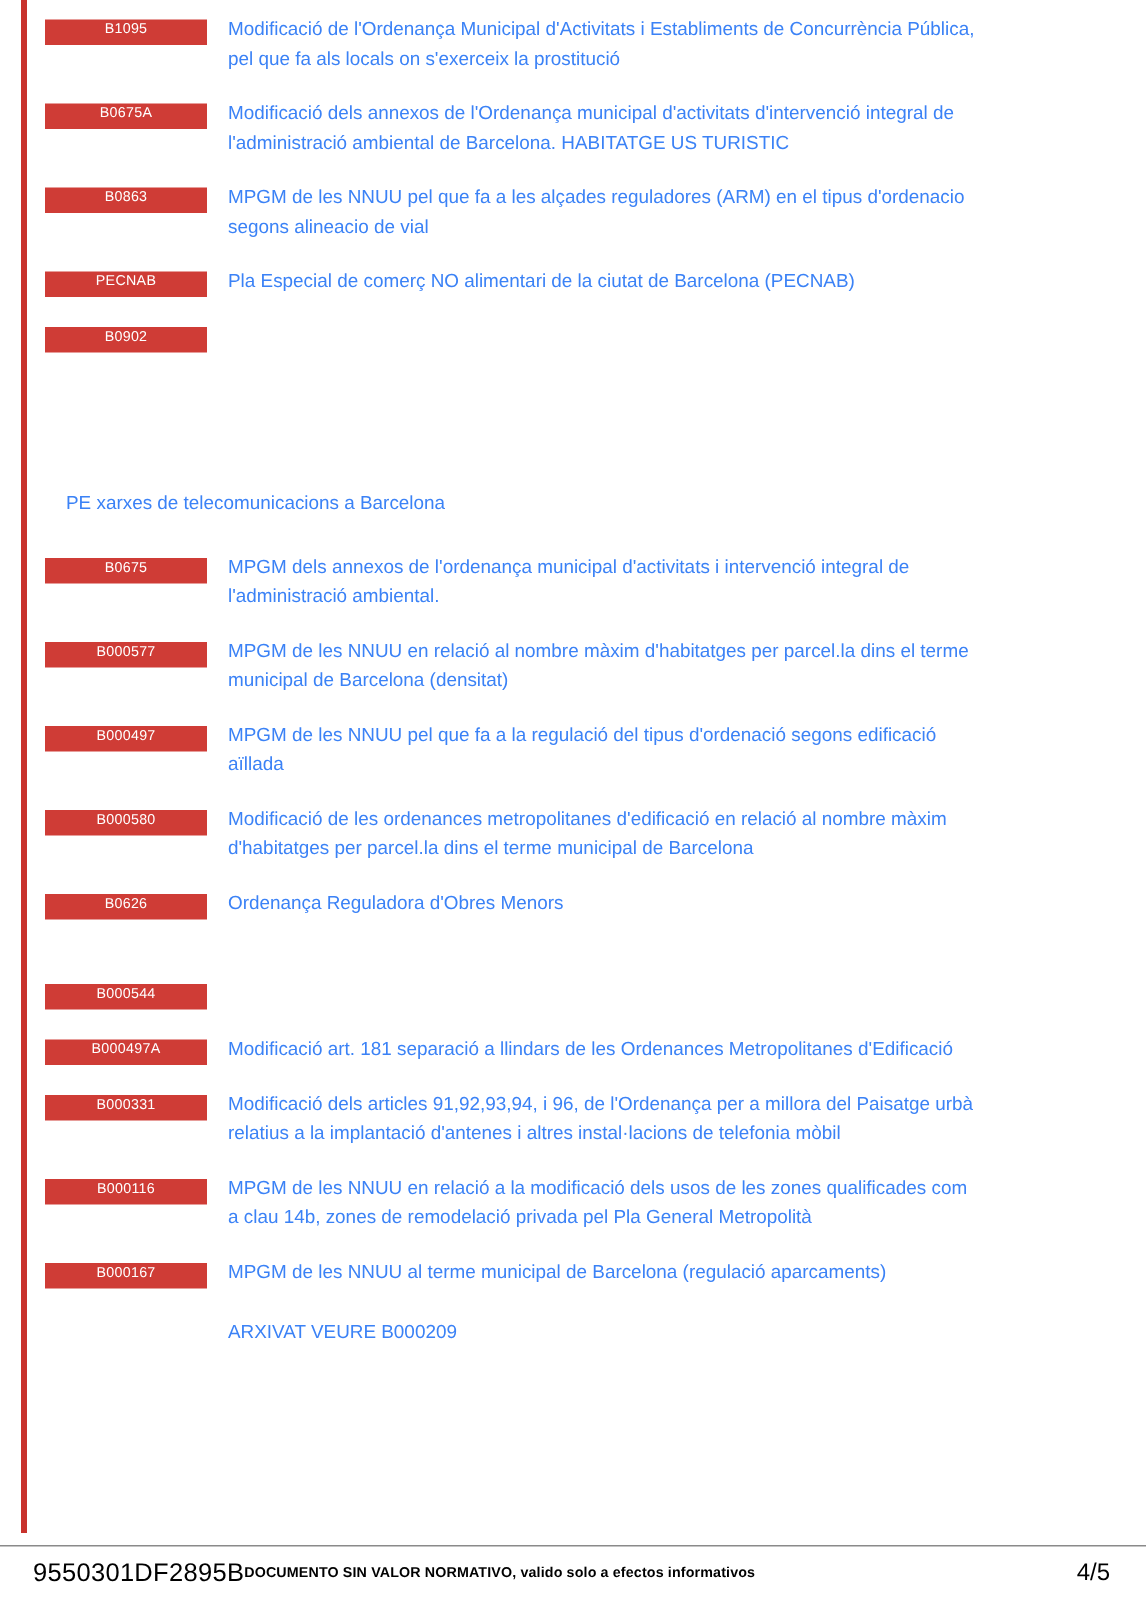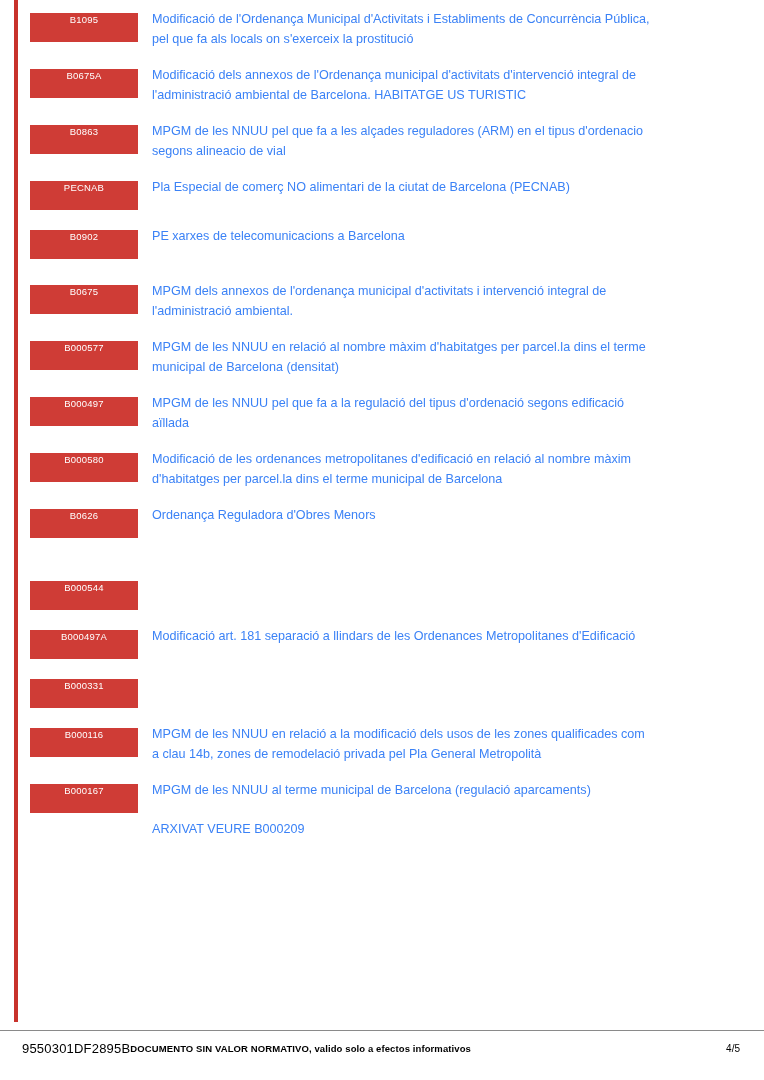--- a/index.html
+++ b/index.html
@@ -43,21 +43,21 @@
     width: 108px;
     flex: 0 0 108px;
     padding-top: 3px;
   }
   .badge {
     display: block;
     background: #cf3c36;
     color: #ffffff;
     font-size: 9.5px;
     line-height: 13px;
-    height: 29px;
+    height: 17px;
     text-align: center;
     letter-spacing: 0.2px;
     font-family: "Liberation Sans", sans-serif;
   }
   .badge.empty {
     background: transparent;
   }
   .text-cell {
     flex: 1 1 auto;
     font-size: 12.6px;
@@ -74,31 +74,31 @@
     height: 36px;
     border-top: 1px solid #8a8a8a;
     padding: 0 24px 0 22px;
     box-sizing: border-box;
     display: flex;
     align-items: center;
     justify-content: space-between;
     font-size: 11px;
   }
   .footer-left {
-    font-size: 13px;
+    font-size: 17px;
     letter-spacing: 0.2px;
   }
   .footer-center {
     font-size: 9.5px;
     font-weight: bold;
     letter-spacing: 0.1px;
     flex: 1 1 auto;
   }
   .footer-right {
-    font-size: 10px;
+    font-size: 16px;
     text-align: center;
   }
 </style>
 </head>
 <body>
 
 <div class="page">
 
   <div class="left-rule"></div>
 
@@ -125,21 +125,21 @@
       <div class="text-cell">MPGM de les NNUU pel que fa a les alçades reguladores (ARM) en el tipus d'ordenacio segons alineacio de vial</div>
     </div>
 
     <div class="row">
       <div class="badge-cell">
         <span class="badge">PECNAB</span>
       </div>
       <div class="text-cell">Pla Especial de comerç NO alimentari de la ciutat de Barcelona (PECNAB)</div>
     </div>
 
-    <div class="row" style="margin-bottom:23px;">
+    <div class="row" style="margin-bottom:23px;flex-direction:column;">
       <div class="badge-cell">
         <span class="badge">B0902</span>
       </div>
       <div class="text-cell">PE xarxes de telecomunicacions a Barcelona</div>
     </div>
 
     <div class="row">
       <div class="badge-cell">
         <span class="badge">B0675</span>
       </div>
@@ -185,30 +185,31 @@
       <div class="badge-cell">
         <span class="badge">B000497A</span>
       </div>
       <div class="text-cell">Modificació art. 181 separació a llindars de les Ordenances Metropolitanes d'Edificació</div>
     </div>
 
     <div class="row">
       <div class="badge-cell">
         <span class="badge">B000331</span>
       </div>
+      <div class="text-cell">Modificació dels articles 91,92,93,94, i 96, de l'Ordenança per a millora del Paisatge urbà relatius a la implantació d'antenes i altres instal·lacions de telefonia mòbil</div>
     </div>
 
     <div class="row">
       <div class="badge-cell">
         <span class="badge">B000116</span>
       </div>
       <div class="text-cell">MPGM de les NNUU en relació a la modificació dels usos de les zones qualificades com a clau 14b, zones de remodelació privada pel Pla General Metropolità</div>
     </div>
 
-    <div class="row" style="margin-bottom:7px;">
+    <div class="row" style="margin-bottom:20px;">
       <div class="badge-cell">
         <span class="badge">B000167</span>
       </div>
       <div class="text-cell">MPGM de les NNUU al terme municipal de Barcelona (regulació aparcaments)</div>
     </div>
 
     <div class="row">
       <div class="badge-cell">
         <span class="badge empty"></span>
       </div>

